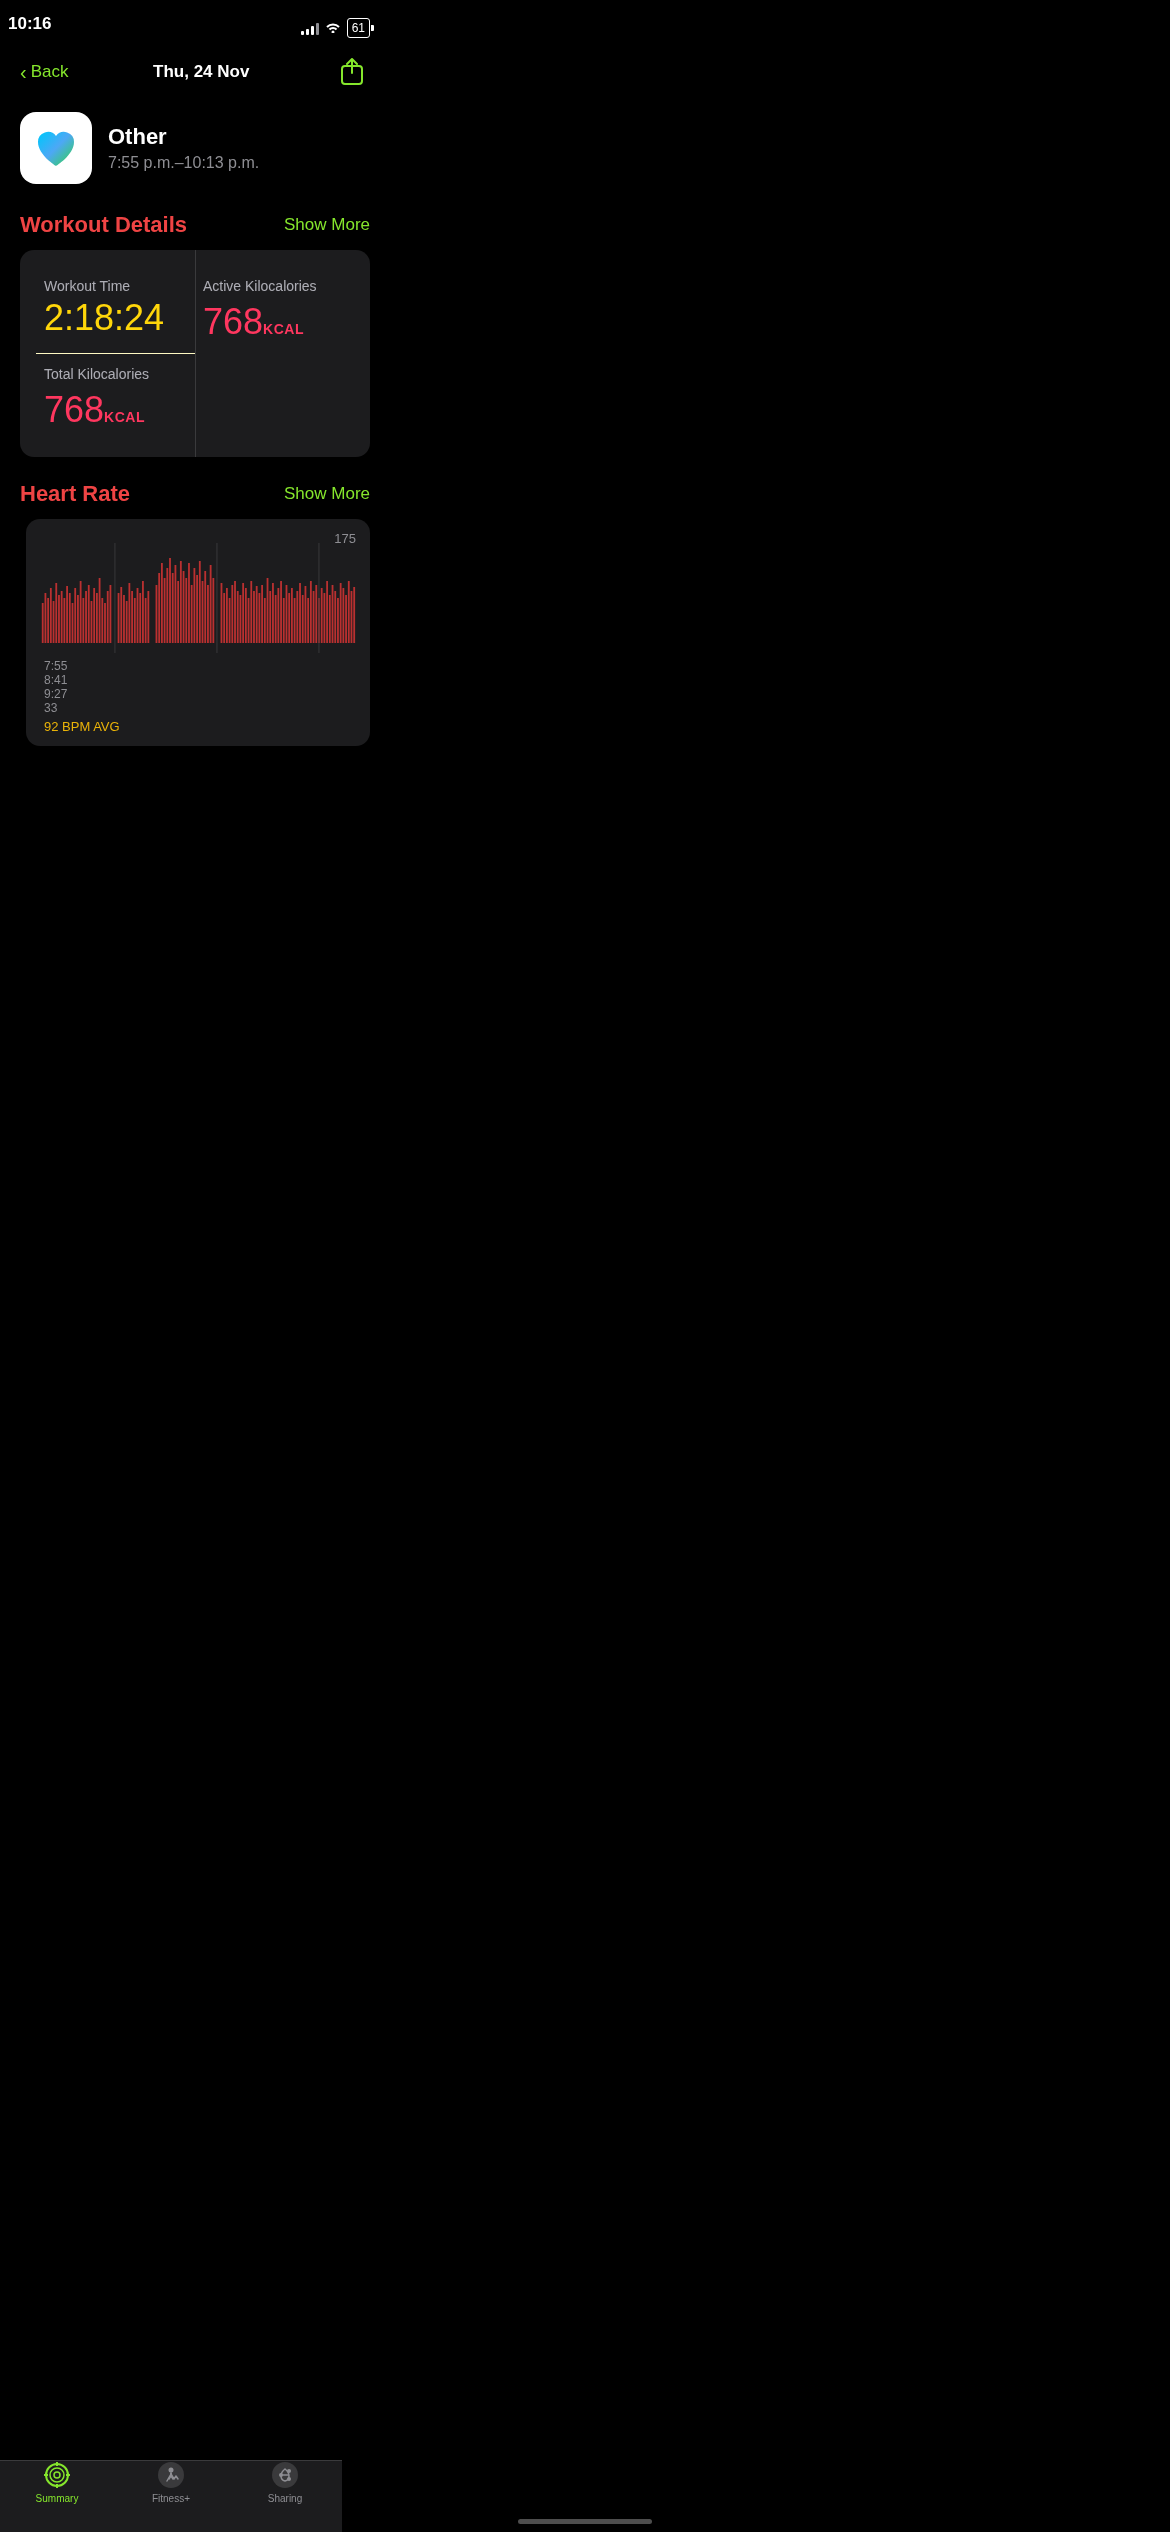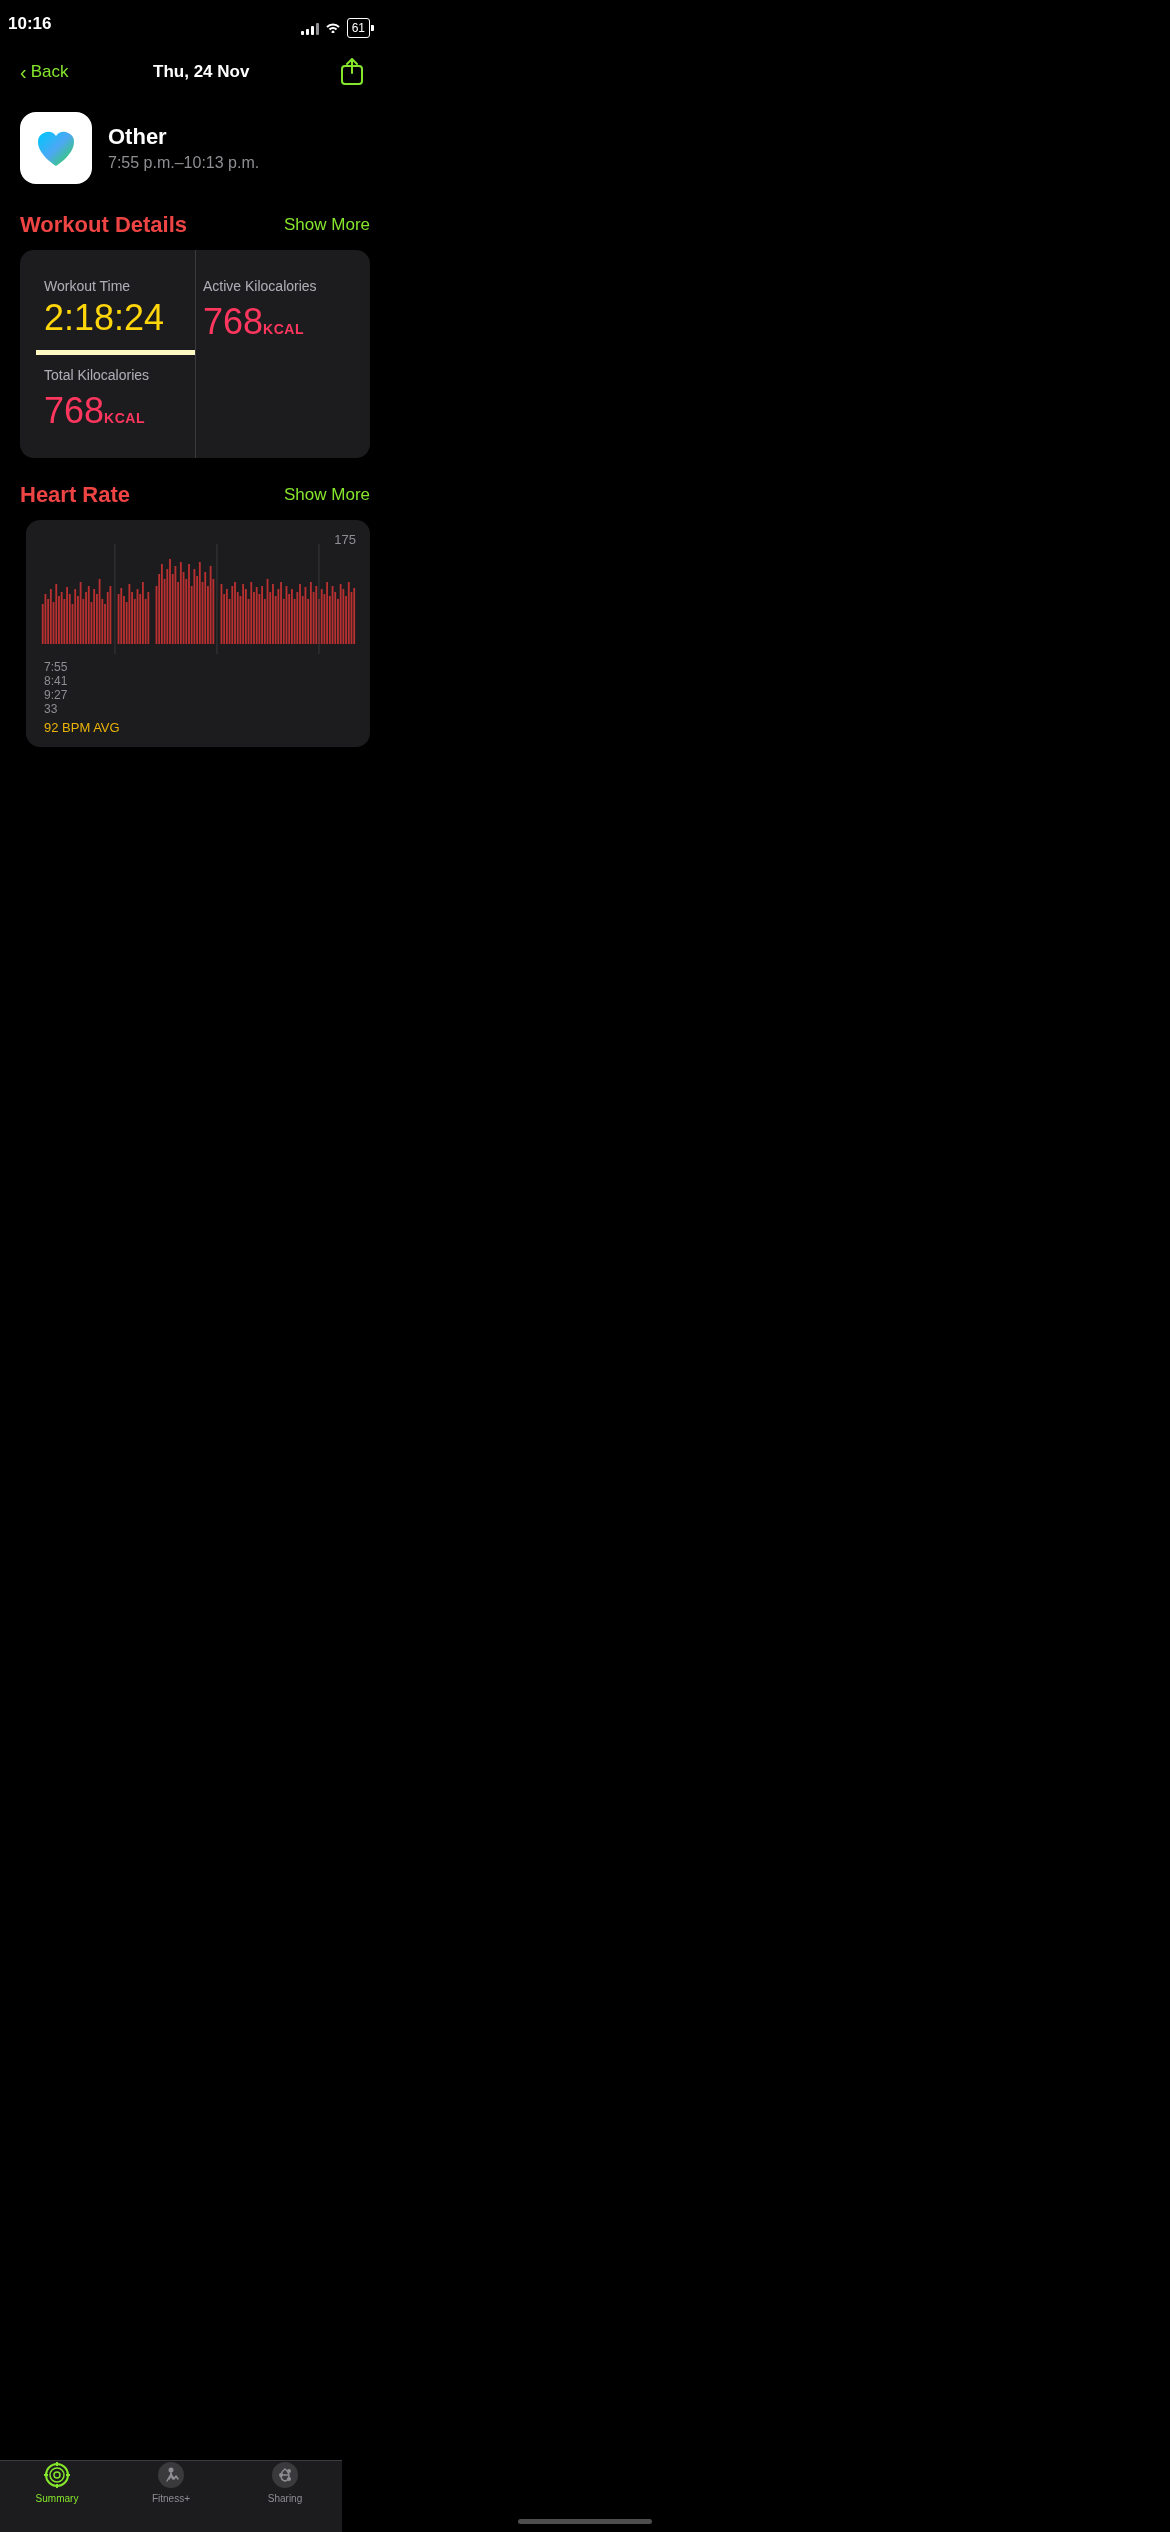--- a/index.html
+++ b/index.html
@@ -187,21 +187,21 @@
       grid-template-columns: 1fr 1fr;
       gap: 0;
     }
 
     .detail-item {
       padding: 12px 8px;
     }
 
     .detail-item:nth-child(1),
     .detail-item:nth-child(2) {
-      border-bottom: 5px solid #fef9c3;
+      border-bottom: 1px solid #fef9c3;
     }
 
     .detail-label {
       font-size: 14px;
       color: #ebebf5;
       margin-bottom: 4px;
       opacity: 0.7;
     }
 
     .detail-value-time {

